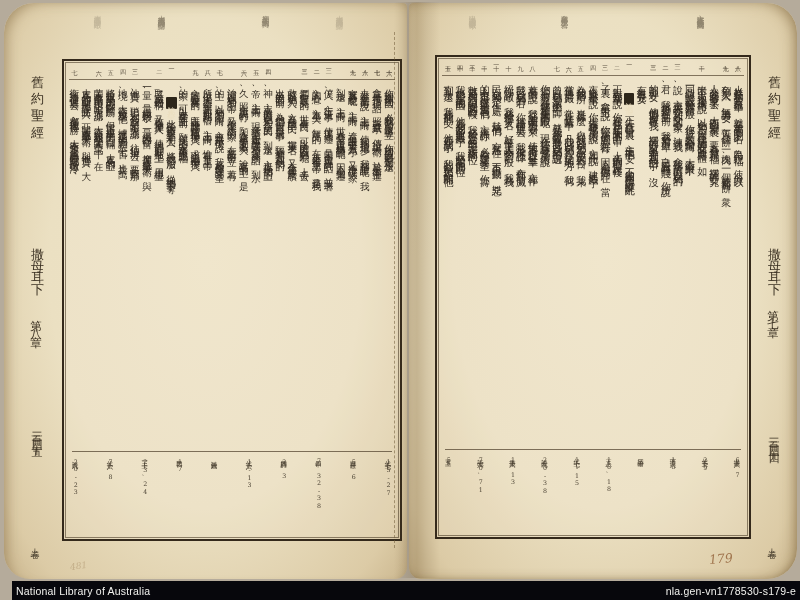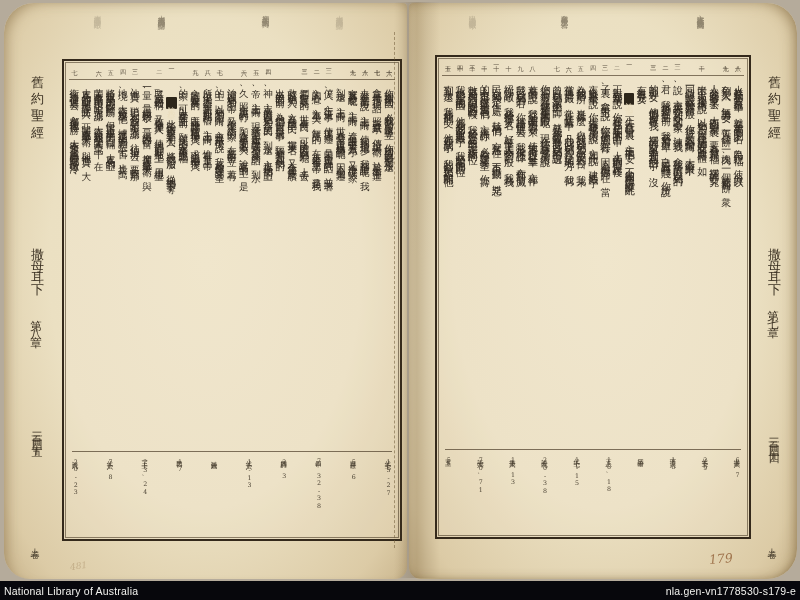--- a/index.html
+++ b/index.html
@@ -108,21 +108,21 @@
     position:absolute;left:300px;top:548px;color:#95653d;opacity:.85;
     font-size:12.5px;font-style:italic;transform:rotate(-5deg);
     font-family:"DejaVu Serif","Liberation Serif",serif;
   }
   .pencil{
     position:absolute;left:66px;top:558px;color:rgba(150,122,82,.38);
     font-size:9px;font-style:italic;transform:rotate(-8deg);
   }
   
   .bar{
-    position:absolute;left:0;right:0;bottom:0;height:19px;
+    position:absolute;left:12px;right:0;bottom:0;height:19px;
     background:#07070c;color:#f2f2ee;
     display:flex;justify-content:space-between;align-items:center;
     font-family:"Liberation Sans","DejaVu Sans",sans-serif;
     font-size:10.5px;padding:0 4px;letter-spacing:.2px;
   }
 </style>
 </head>
 <body>
 
 <div class="page page-left">

